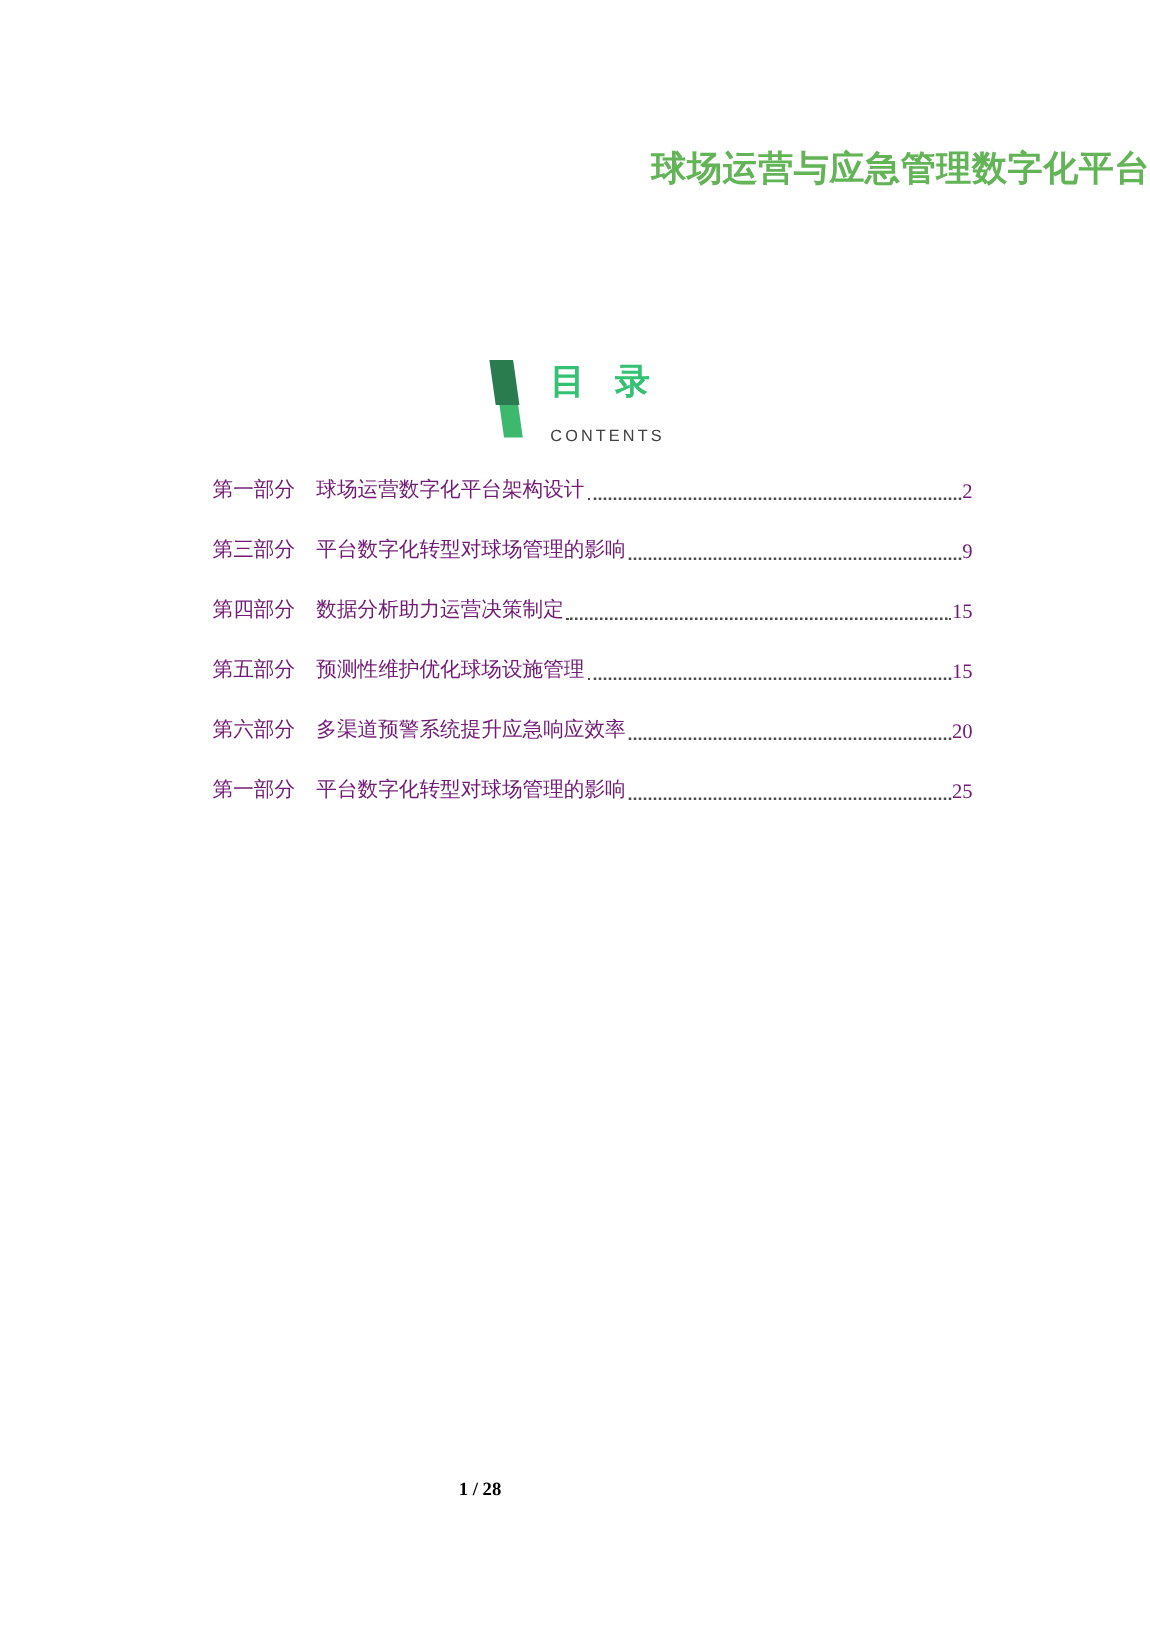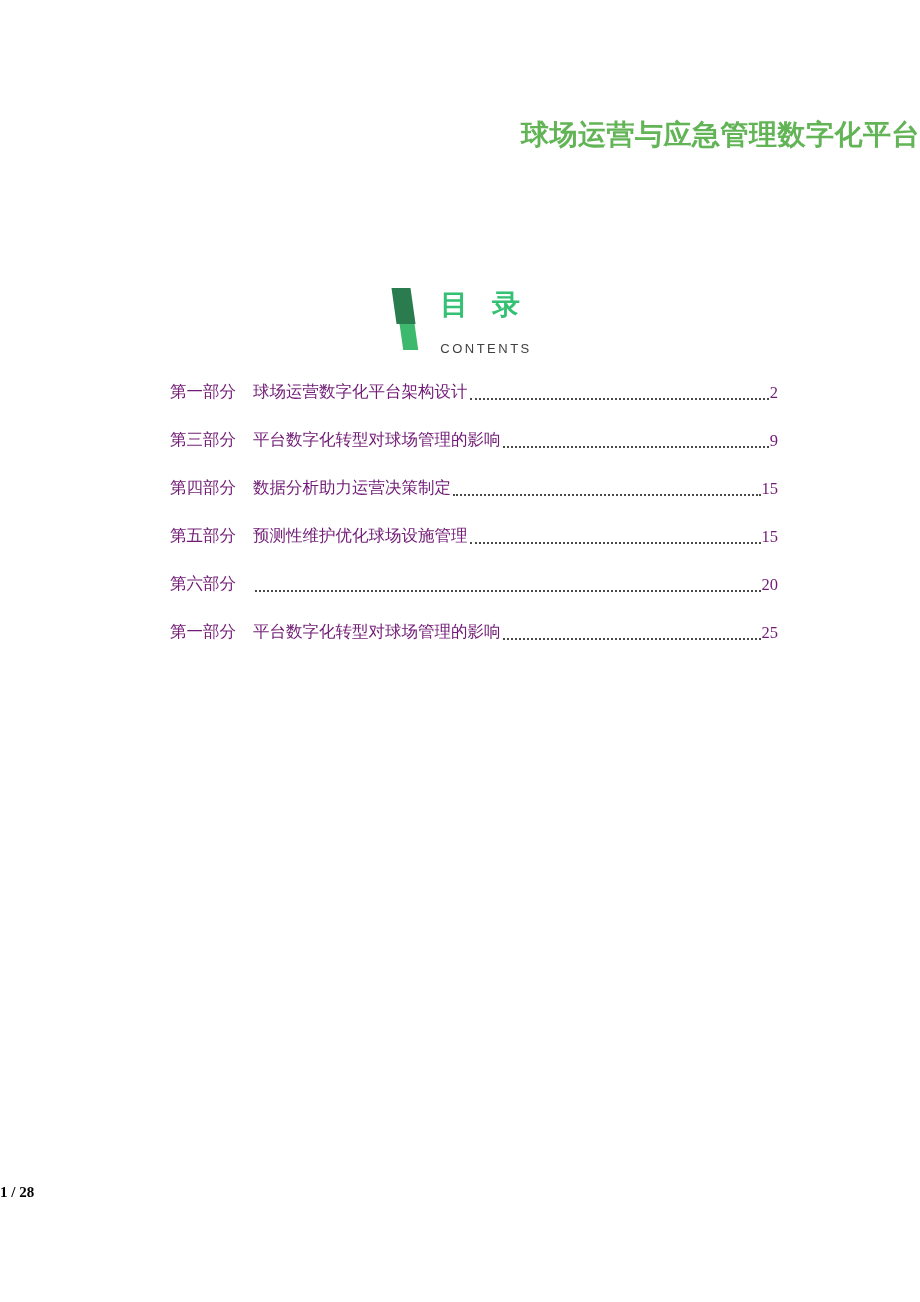--- a/index.html
+++ b/index.html
@@ -112,21 +112,21 @@
   .toc-page {
     white-space: nowrap;
   }
 
   
   .footer {
     position: absolute;
     top: 1184px;
     left: 0;
     width: 768px;
-    text-align: left;
+    text-align: center;
     font-size: 15px;
     font-weight: bold;
     color: #000000;
   }
 </style>
 </head>
 <body>
 
 <div class="doc-title">球场运营与应急管理数字化平台</div>
 
@@ -163,20 +163,21 @@
     <span class="toc-page">15</span>
   </div>
   <div class="toc-row">
     <span class="toc-label">第五部分</span>
     <span class="toc-title">预测性维护优化球场设施管理</span>
     <span class="toc-leader"></span>
     <span class="toc-page">15</span>
   </div>
   <div class="toc-row">
     <span class="toc-label">第六部分</span>
+    <span class="toc-title">多渠道预警系统提升应急响应效率</span>
     <span class="toc-leader"></span>
     <span class="toc-page">20</span>
   </div>
   <div class="toc-row">
     <span class="toc-label">第一部分</span>
     <span class="toc-title">平台数字化转型对球场管理的影响</span>
     <span class="toc-leader"></span>
     <span class="toc-page">25</span>
   </div>
 </div>

